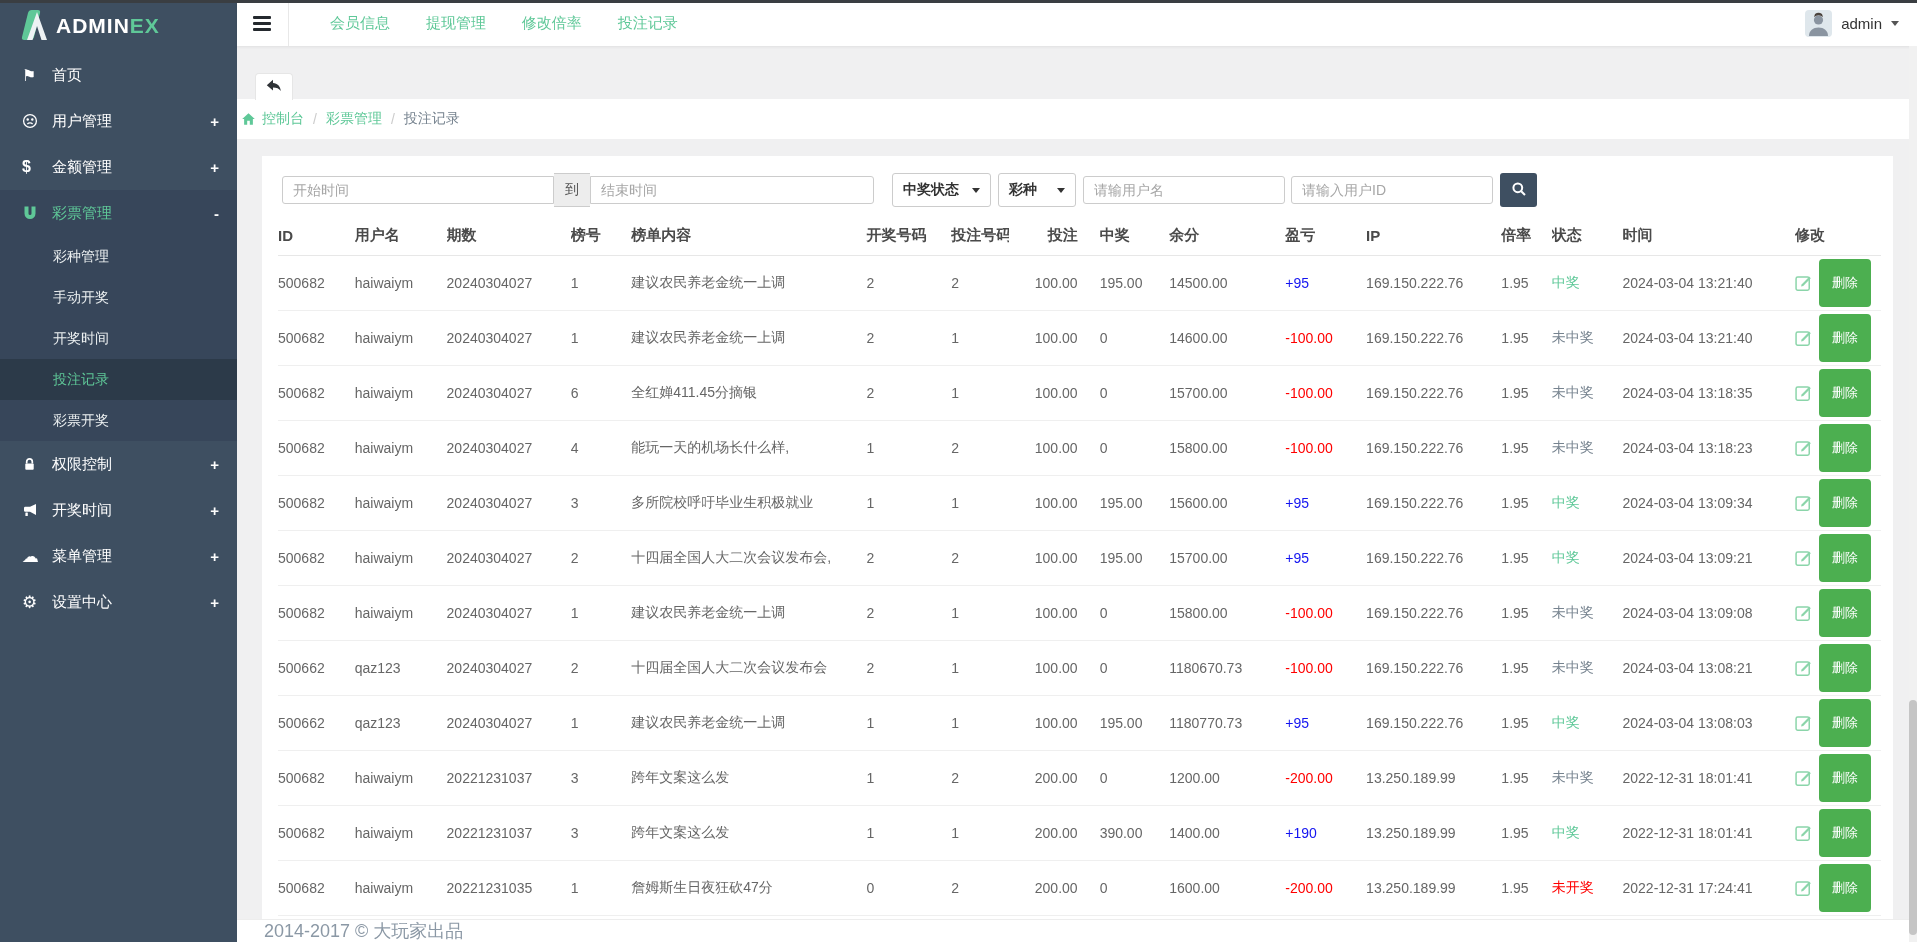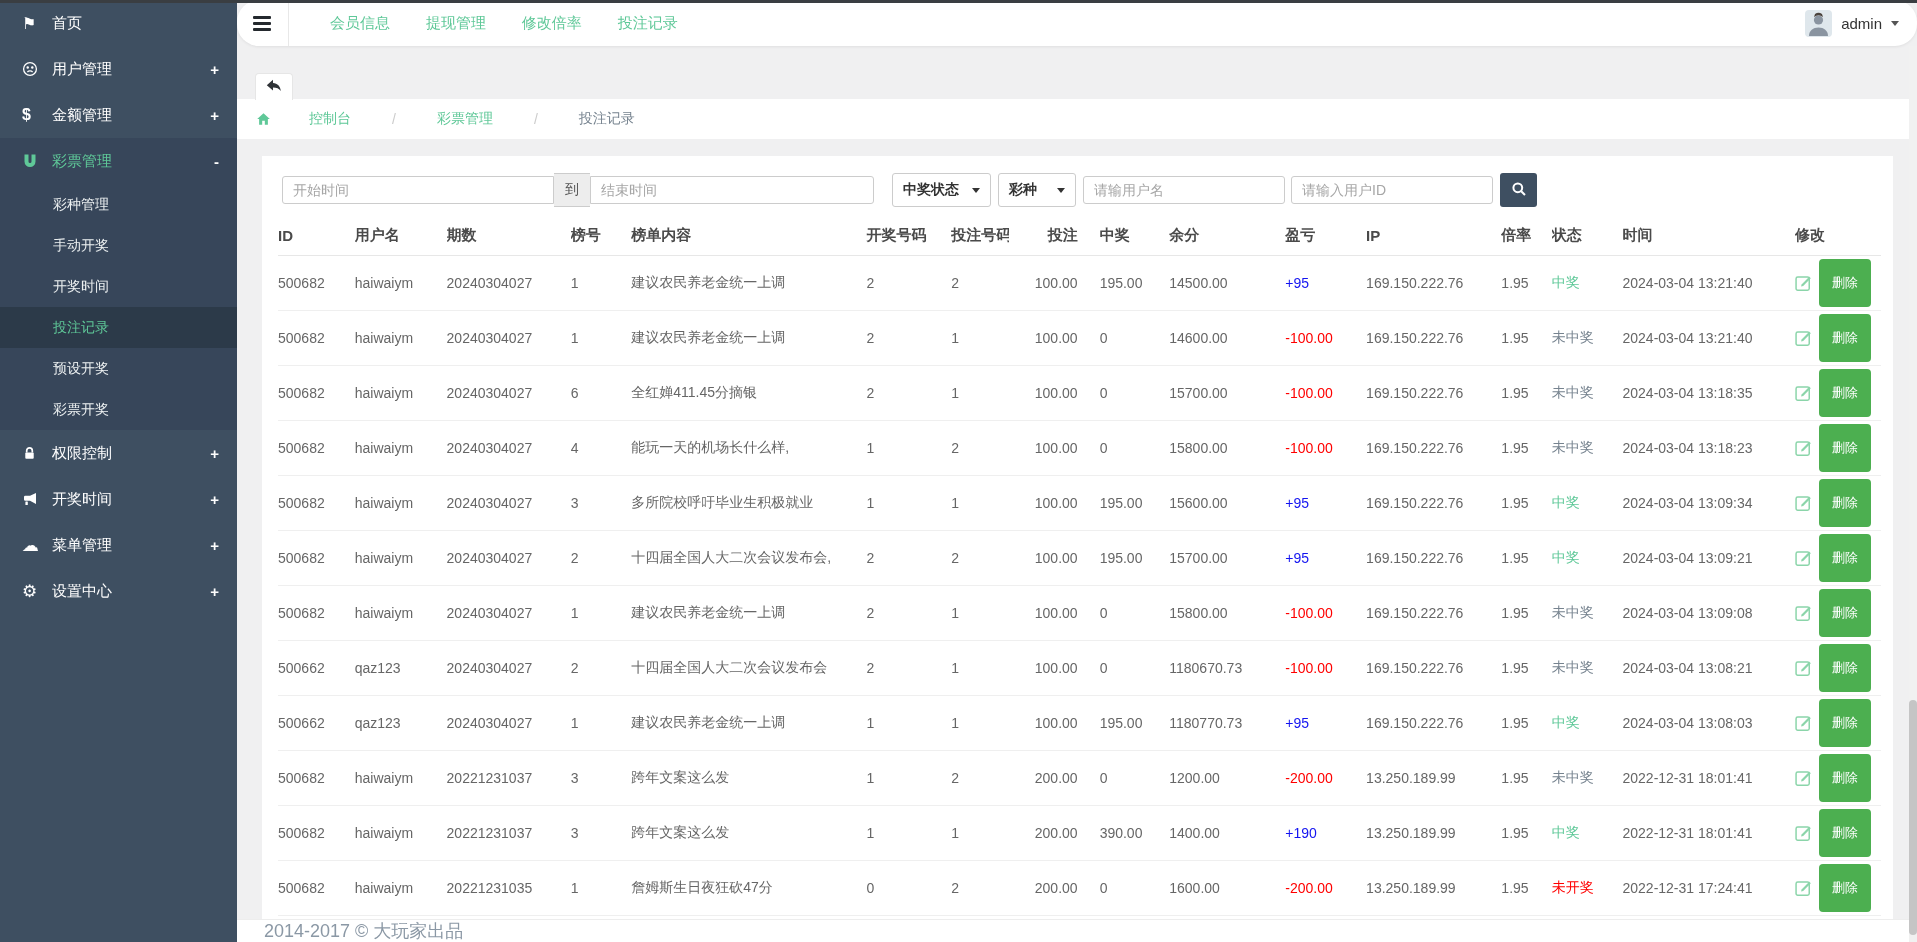--- a/index.html
+++ b/index.html
@@ -22,38 +22,38 @@
   .menu-group { background:#37465A; }
   .menu-group > .menu-item { color:#5FC898; }
   .submenu-item { height:41px; display:flex; align-items:center; padding-left:53px;
     color:#ecf0f1; font-size:14px; cursor:pointer; }
   .submenu-item.active { background:#2C3A49; color:#5FC898; }
 
   
   .main { flex:1; display:flex; flex-direction:column; background:#f0f0f1; min-width:0; }
 
   .topbar { height:46px; background:#fff; display:flex; align-items:center; flex:none;
-    position:relative; box-shadow:0 1px 3px rgba(0,0,0,.07); z-index:5;border-radius:22px; }
+    position:relative; box-shadow:0 1px 3px rgba(0,0,0,.07); z-index:5; }
   .hamburger { margin-left:16px; cursor:pointer; }
   .hamburger span { display:block; width:18px; height:3px; background:#24292e; margin:3px 0; border-radius:1px; }
   .topbar-divider { width:1px; height:46px; background:#e8e8e8; margin-left:17px; }
   .nav-link { color:#5FC898; text-decoration:none; font-size:15px; margin-left:32px; cursor:pointer; }
   .nav-link:first-of-type { margin-left:41px; }
   .user-menu { margin-left:auto; margin-right:18px; display:flex; align-items:center; gap:9px; cursor:pointer; }
   .avatar { width:27px; height:27px; border-radius:4px; overflow:hidden; flex:none; }
   .user-name { color:#333; font-size:15px; }
   .caret-down { width:0; height:0; border-left:4px solid transparent; border-right:4px solid transparent;
     border-top:5px solid #555; }
 
   .content { flex:1; position:relative; overflow:hidden; }
   .back-tab { position:absolute; top:27px; left:18px; width:38px; height:27px; background:#fff;
     border:1px solid #e6e6e6; border-bottom:none; border-radius:4px 4px 0 0;
     display:flex; align-items:center; justify-content:center; cursor:pointer; z-index:2; }
   .breadcrumb-bar { position:absolute; top:53px; left:0; right:0; height:40px; background:#fff;
-    display:flex; align-items:center; padding-left:19px; font-size:14px;gap:32px; }
+    display:flex; align-items:center; padding-left:4px; font-size:14px; }
   .crumb-link { color:#5FC898; text-decoration:none; cursor:pointer; }
   .crumb-sep { color:#ccc; margin:0 9px; }
   .crumb-current { color:#76838f; }
   .home-icon { display:inline-flex; margin-right:6px; }
 
   .panel { position:absolute; top:110px; left:25px; right:24px; bottom:0; background:#fff; overflow:hidden; }
 
   
   .filters { display:flex; align-items:center; padding:17px 16px 15px 20px; }
   .input { height:28px; border:1px solid #ccc; border-radius:3px; padding:0 10px;
@@ -99,20 +99,31 @@
 
   .scroll-track { position:fixed; top:46px; right:0; width:8px; bottom:0; background:#f1f1f1; z-index:40; }
   .scroll-thumb { position:absolute; top:654px; width:8px; height:235px; background:#c5c5c5; border-radius:4px; }
 </style>
 </head>
 <body>
 
 <div class="app">
 
   <aside class="sidebar">
+    <div class="logo">
+      <span>
+        <svg width="30" height="32" viewBox="0 0 30 32">
+          <g transform="skewX(-14) translate(9,0)">
+              <rect x="2" y="1" width="12" height="30" rx="3" fill="#5FC898"></rect>
+            </g>
+          <path d="M9 31 L19 3 L29 31 H23.5 L19 17 L14.5 31 Z" fill="#eef2f4"></path>
+        </svg>
+      </span>
+      <span class="logo-text"><span>ADMIN</span><span class="accent">EX</span></span>
+    </div>
 
     <nav>
       <div class="menu-item">
         <span class="mi-icon">⚑</span>
         <span>首页</span>
       </div>
 
       <div class="menu-item">
         <span class="mi-icon">
           <svg width="16" height="16" viewBox="0 0 16 16" fill="none" stroke="#fff" stroke-width="1.3">
@@ -146,23 +157,20 @@
             <span>彩种管理</span>
           </div>
         <div class="submenu-item">
             <span>手动开奖</span>
           </div>
         <div class="submenu-item">
             <span>开奖时间</span>
           </div>
         <div class="submenu-item active">
             <span>投注记录</span>
-          </div>
-        <div class="submenu-item">
-            <span>预设开奖</span>
           </div>
         <div class="submenu-item">
             <span>彩票开奖</span>
           </div>
       </div>
 
       <div class="menu-item">
         <span class="mi-icon">
           <svg width="15" height="15" viewBox="0 0 16 16">
             <path d="M5 7 V5 a3 3 0 0 1 6 0 v2" fill="none" stroke="#fff" stroke-width="1.8"></path>

